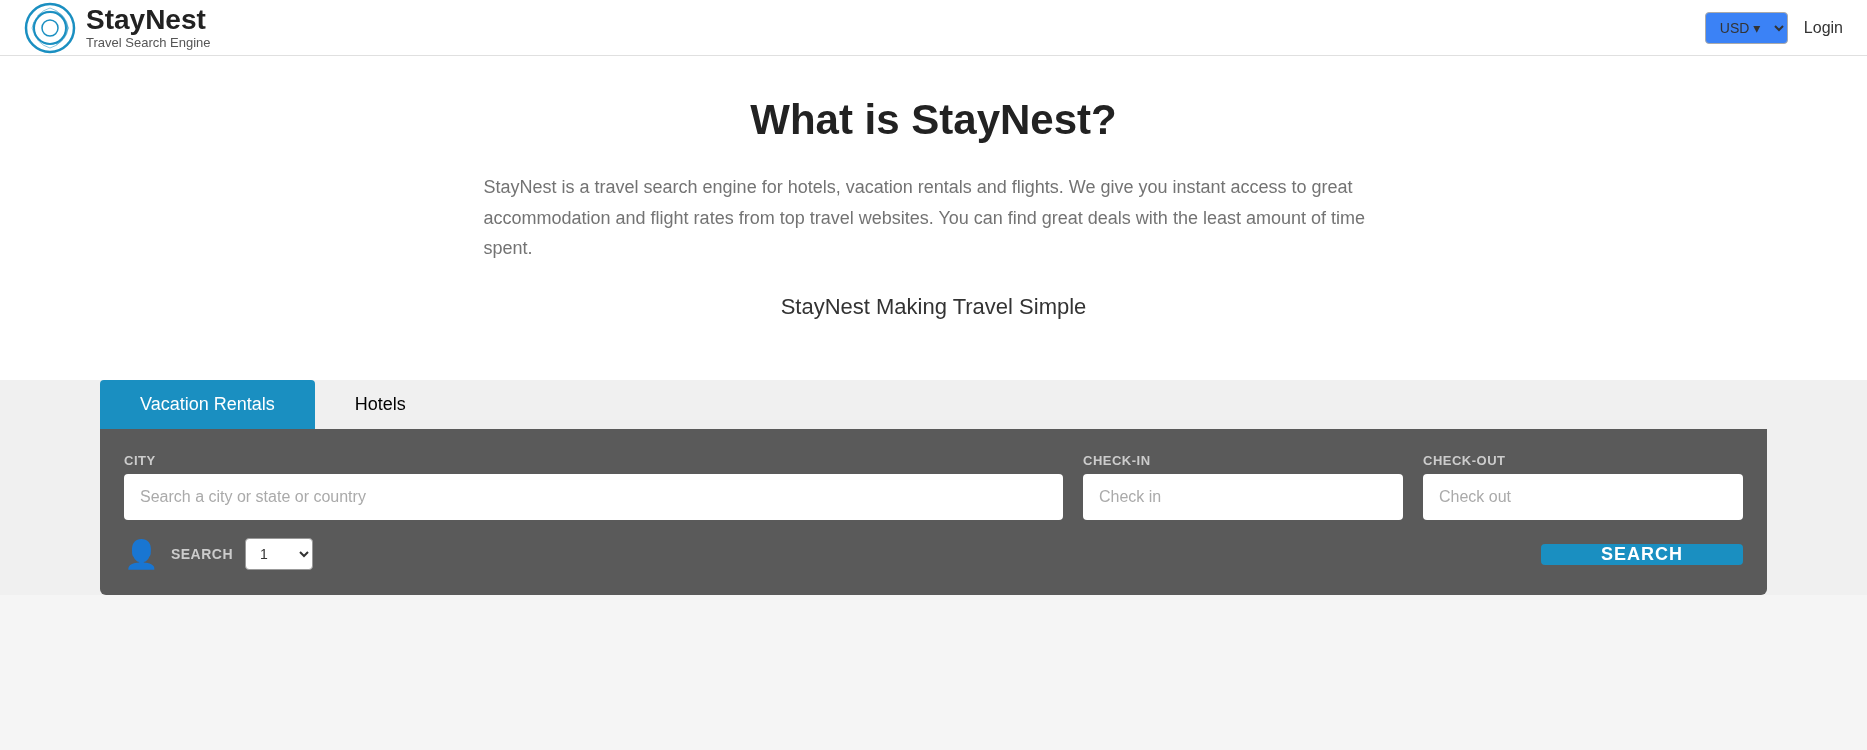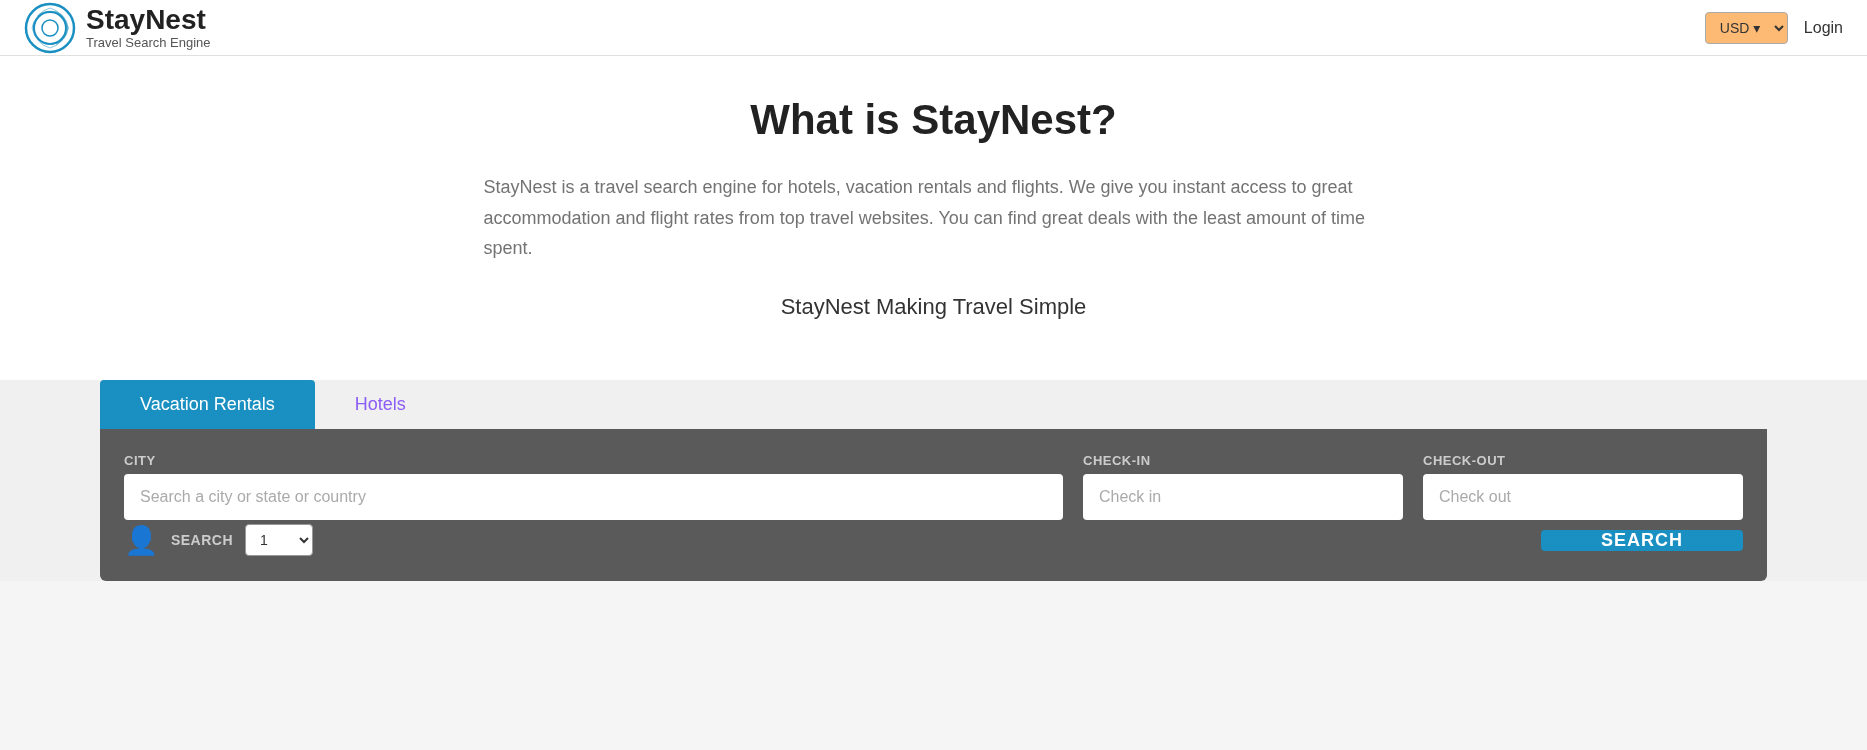--- a/index.html
+++ b/index.html
@@ -57,21 +57,21 @@
       display: flex;
       align-items: center;
       gap: 16px;
     }
 
     .currency-select {
       border: 1px solid #aaa;
       border-radius: 4px;
       padding: 6px 10px;
       font-size: 14px;
-      background: #fdba74;
+      background: #3b82f6;
       cursor: pointer;
       color: #333;
     }
 
     .login-btn {
       background: none;
       border: none;
       font-size: 16px;
       color: #333;
       cursor: pointer;
@@ -132,36 +132,36 @@
     }
 
     .tab-active {
       background: #1a8fc1;
       color: #ffffff;
       border-radius: 4px 4px 0 0;
     }
 
     .tab-inactive {
       background: none;
-      color: #8b5cf6;
+      color: #000000;
     }
 
     
     .search-panel {
       background: #5a5a5a;
       padding: 24px 24px 24px 24px;
       margin: 0 100px;
       border-radius: 0 0 6px 6px;
     }
 
     .search-fields {
       display: flex;
       gap: 20px;
       align-items: flex-start;
-      margin-bottom: 4px;
+      margin-bottom: 18px;
     }
 
     .field-group {
       display: flex;
       flex-direction: column;
       gap: 6px;
     }
 
     .field-label {
       color: #ccc;

